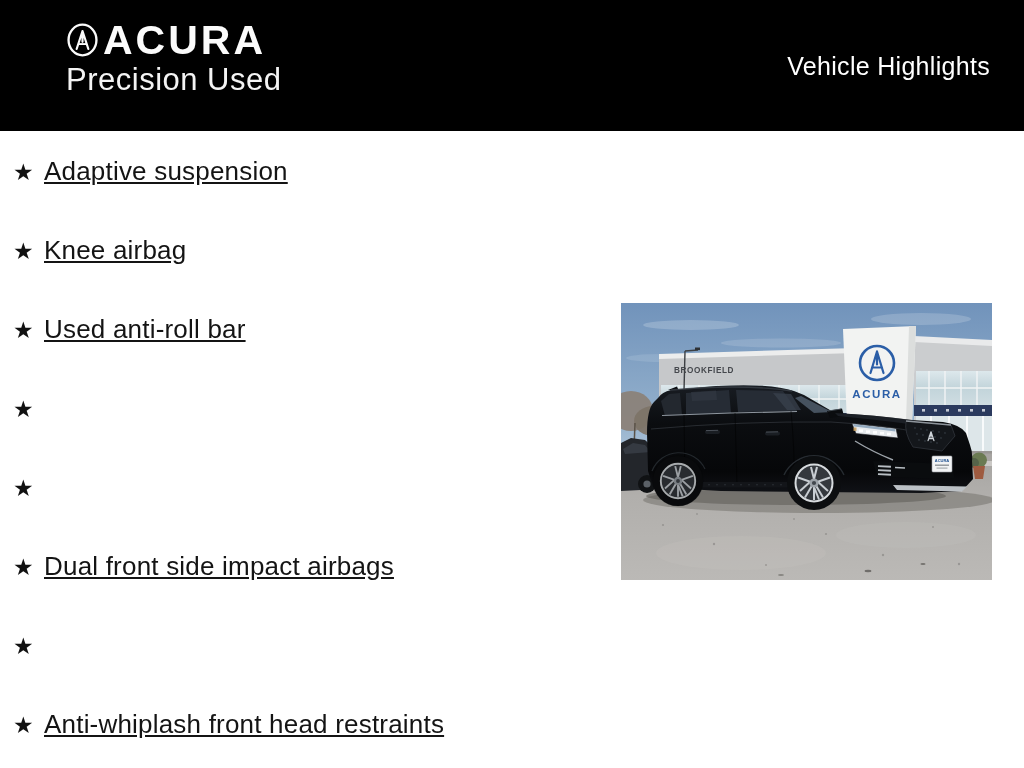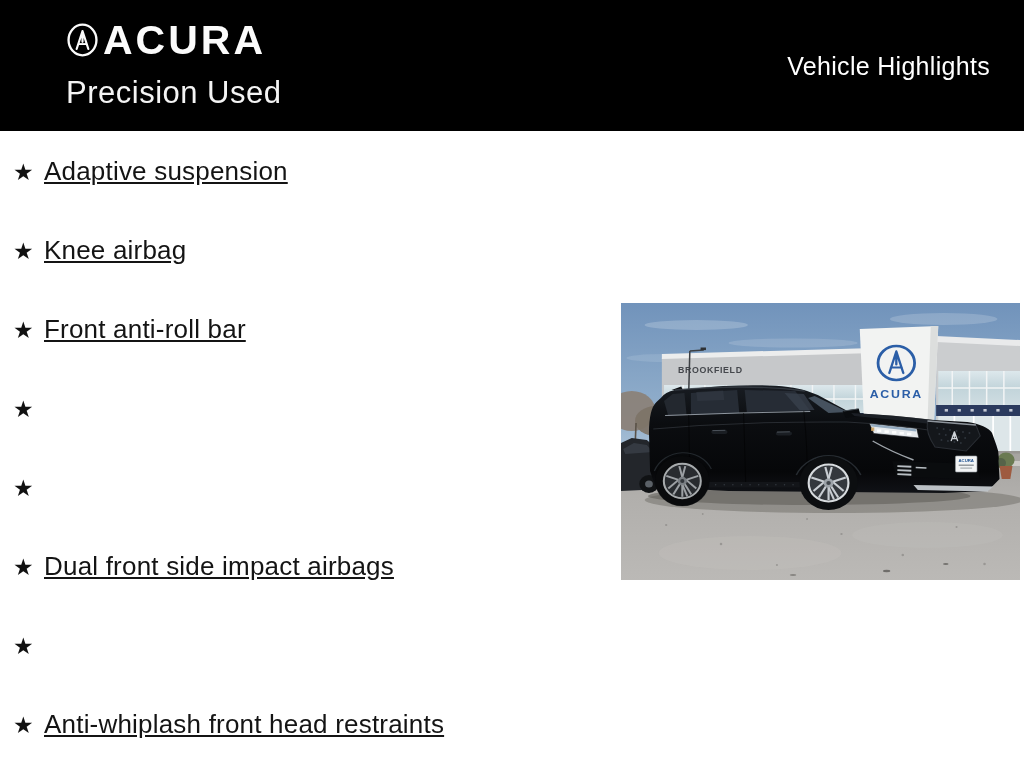--- a/index.html
+++ b/index.html
@@ -15,21 +15,21 @@
   }
   .brand{position:absolute;left:66px;top:22px;}
   .brand-row{display:flex;align-items:center;}
   .brand-logo{width:33px;height:36px;margin-right:4px;}
   .brand-name{
     font-size:41px;font-weight:700;letter-spacing:3px;line-height:36px;
     color:#fbfbfb;
   }
   .brand-tagline{
     font-size:31px;font-weight:400;letter-spacing:0.5px;color:#f4f4f4;
-    margin-top:17px;
+    margin-top:4px;
   }
   .header-title{
     position:absolute;right:34px;top:52px;
     font-size:25px;font-weight:400;color:#ffffff;letter-spacing:0.3px;
   }
   
   .highlights{
     position:absolute;left:0;top:131px;width:620px;padding-top:1px;
   }
   .hl-row{
@@ -37,21 +37,21 @@
   }
   .hl-star{
     margin-left:13px;width:22px;font-size:23px;color:#111;line-height:1;
     text-align:left;flex:0 0 auto;padding-top:2px;
   }
   .hl-text{
     margin-left:9px;font-size:26px;color:#141414;letter-spacing:0.2px;text-decoration:underline;
   }
   
   .photo{
-    position:absolute;left:621px;top:303px;width:399px;height:277px;
+    position:absolute;left:621px;top:303px;width:371px;height:277px;
   }
   .photo svg{display:block;width:100%;height:100%;}
 </style>
 </head>
 <body>
 
 <div class="header">
   <div class="brand">
     <div class="brand-row">
       <svg class="brand-logo" viewBox="0 0 36 40">
@@ -70,21 +70,21 @@
   <div class="hl-row">
     <span class="hl-star">★</span>
     <span class="hl-text">Adaptive suspension</span>
   </div>
   <div class="hl-row">
     <span class="hl-star">★</span>
     <span class="hl-text">Knee airbag</span>
   </div>
   <div class="hl-row">
     <span class="hl-star">★</span>
-    <span class="hl-text">Front anti-roll bar</span>
+    <span class="hl-text">Used anti-roll bar</span>
   </div>
   <div class="hl-row">
     <span class="hl-star">★</span>
   </div>
   <div class="hl-row">
     <span class="hl-star">★</span>
   </div>
   <div class="hl-row">
     <span class="hl-star">★</span>
     <span class="hl-text">Dual front side impact airbags</span>

